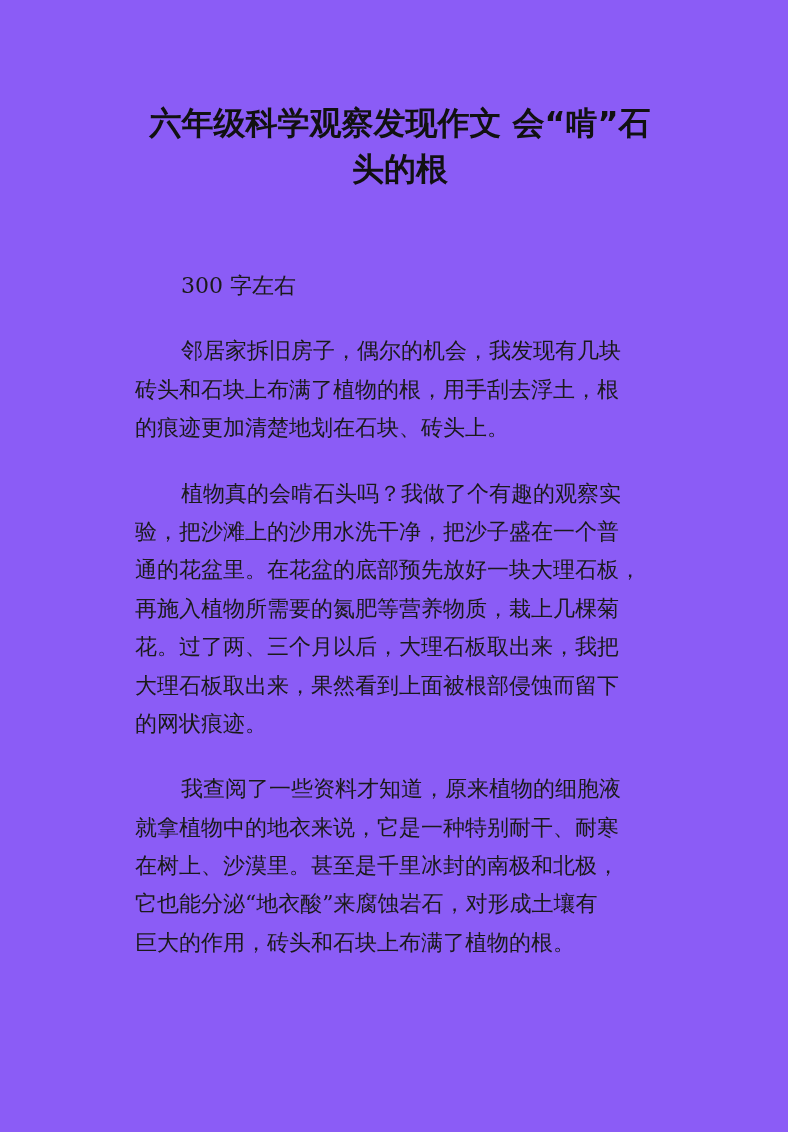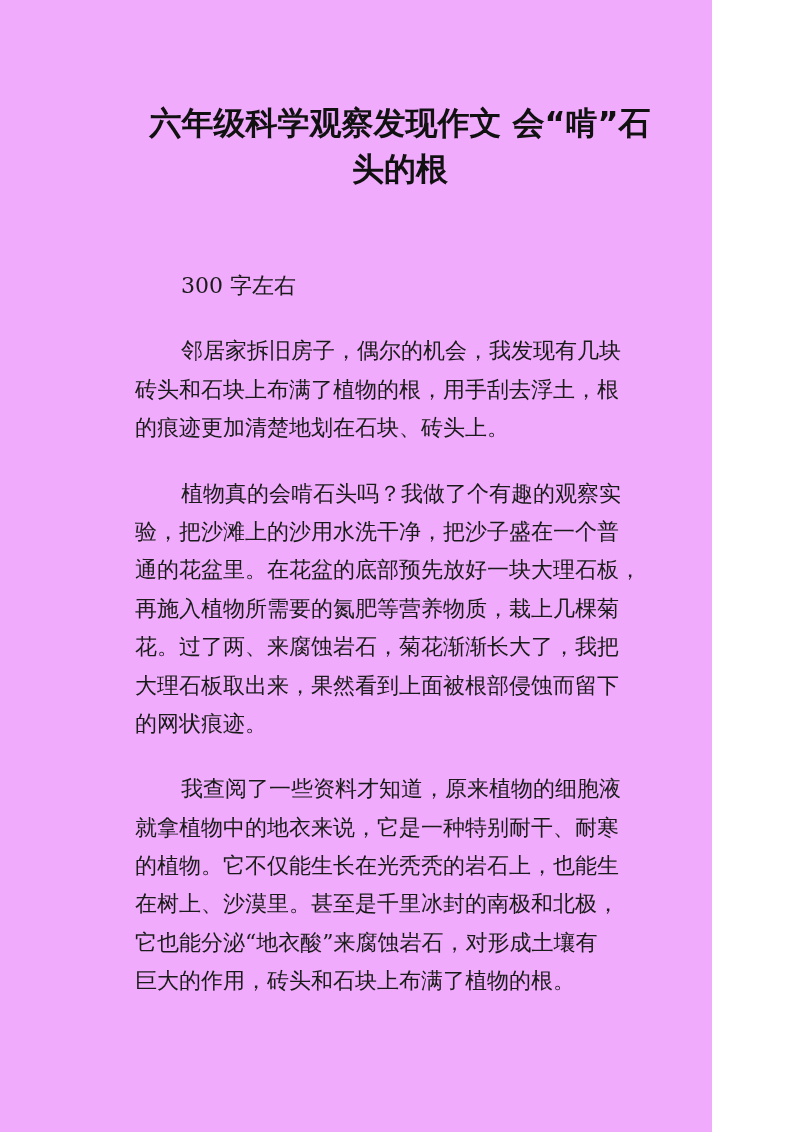--- a/index.html
+++ b/index.html
@@ -11,23 +11,23 @@
       width: 800px;
       height: 1132px;
       position: relative;
       overflow: hidden;
       color: #111111;
     }
     .page {
       position: absolute;
       left: 0;
       top: 0;
-      width: 712px;
+      width: 788px;
       height: 1132px;
-      background: #f0abfc;
+      background: #8b5cf6;
     }
     .title {
       position: absolute;
       left: 100px;
       top: 100px;
       width: 600px;
       text-align: center;
       font-family: "DejaVu Sans", "Liberation Sans", sans-serif;
       font-weight: bold;
       font-size: 32px;
@@ -70,23 +70,22 @@
 
   <div class="body">
     <span class="line indent">300 字左右</span>
     <span class="line indent">邻居家拆旧房子，偶尔的机会，我发现有几块</span>
     <span class="line">砖头和石块上布满了植物的根，用手刮去浮土，根</span>
     <span class="line">的痕迹更加清楚地划在石块、砖头上。</span>
     <span class="line indent">植物真的会啃石头吗？我做了个有趣的观察实</span>
     <span class="line">验，把沙滩上的沙用水洗干净，把沙子盛在一个普</span>
     <span class="line">通的花盆里。在花盆的底部预先放好一块大理石板，</span>
     <span class="line">再施入植物所需要的氮肥等营养物质，栽上几棵菊</span>
-    <span class="line">花。过了两、来腐蚀岩石，菊花渐渐长大了，我把</span>
+    <span class="line">花。过了两、三个月以后，大理石板取出来，我把</span>
     <span class="line">大理石板取出来，果然看到上面被根部侵蚀而留下</span>
     <span class="line">的网状痕迹。</span>
     <span class="line indent">我查阅了一些资料才知道，原来植物的细胞液</span>
     <span class="line">就拿植物中的地衣来说，它是一种特别耐干、耐寒</span>
-    <span class="line">的植物。它不仅能生长在光秃秃的岩石上，也能生</span>
     <span class="line">在树上、沙漠里。甚至是千里冰封的南极和北极，</span>
     <span class="line">它也能分泌“地衣酸”来腐蚀岩石，对形成土壤有</span>
     <span class="line">巨大的作用，砖头和石块上布满了植物的根。</span>
   </div>
 </div>
 
 </body></html>

